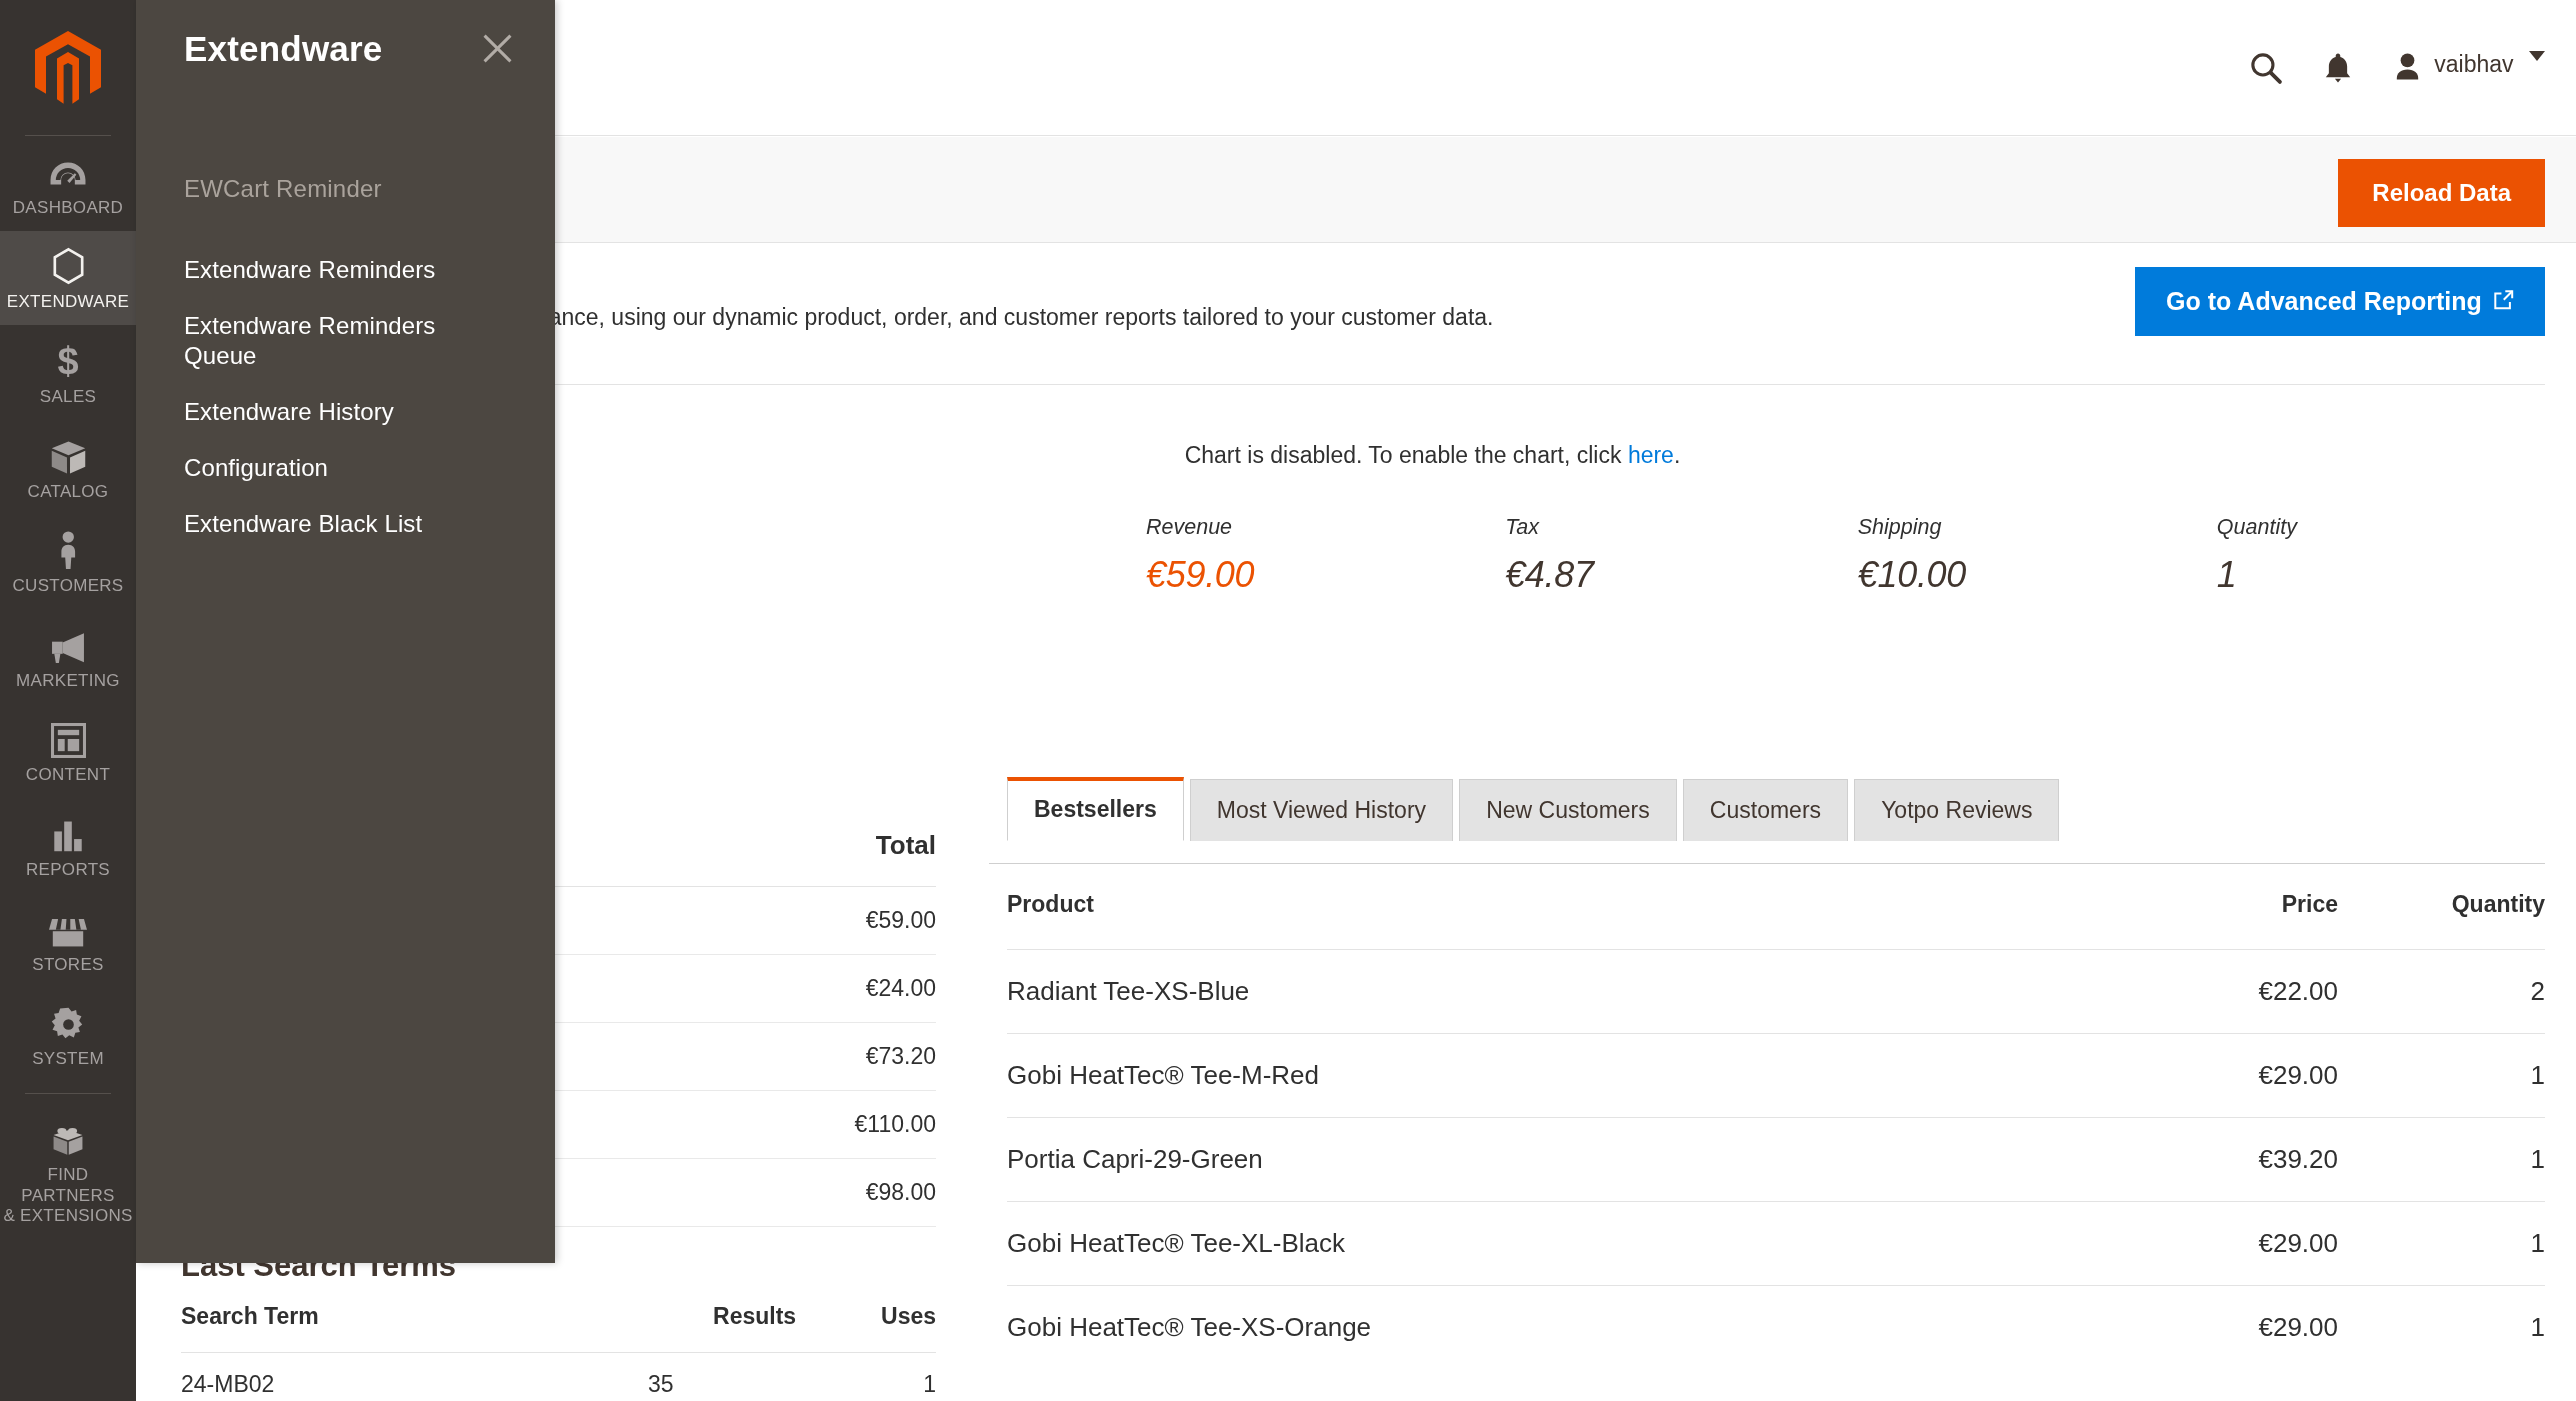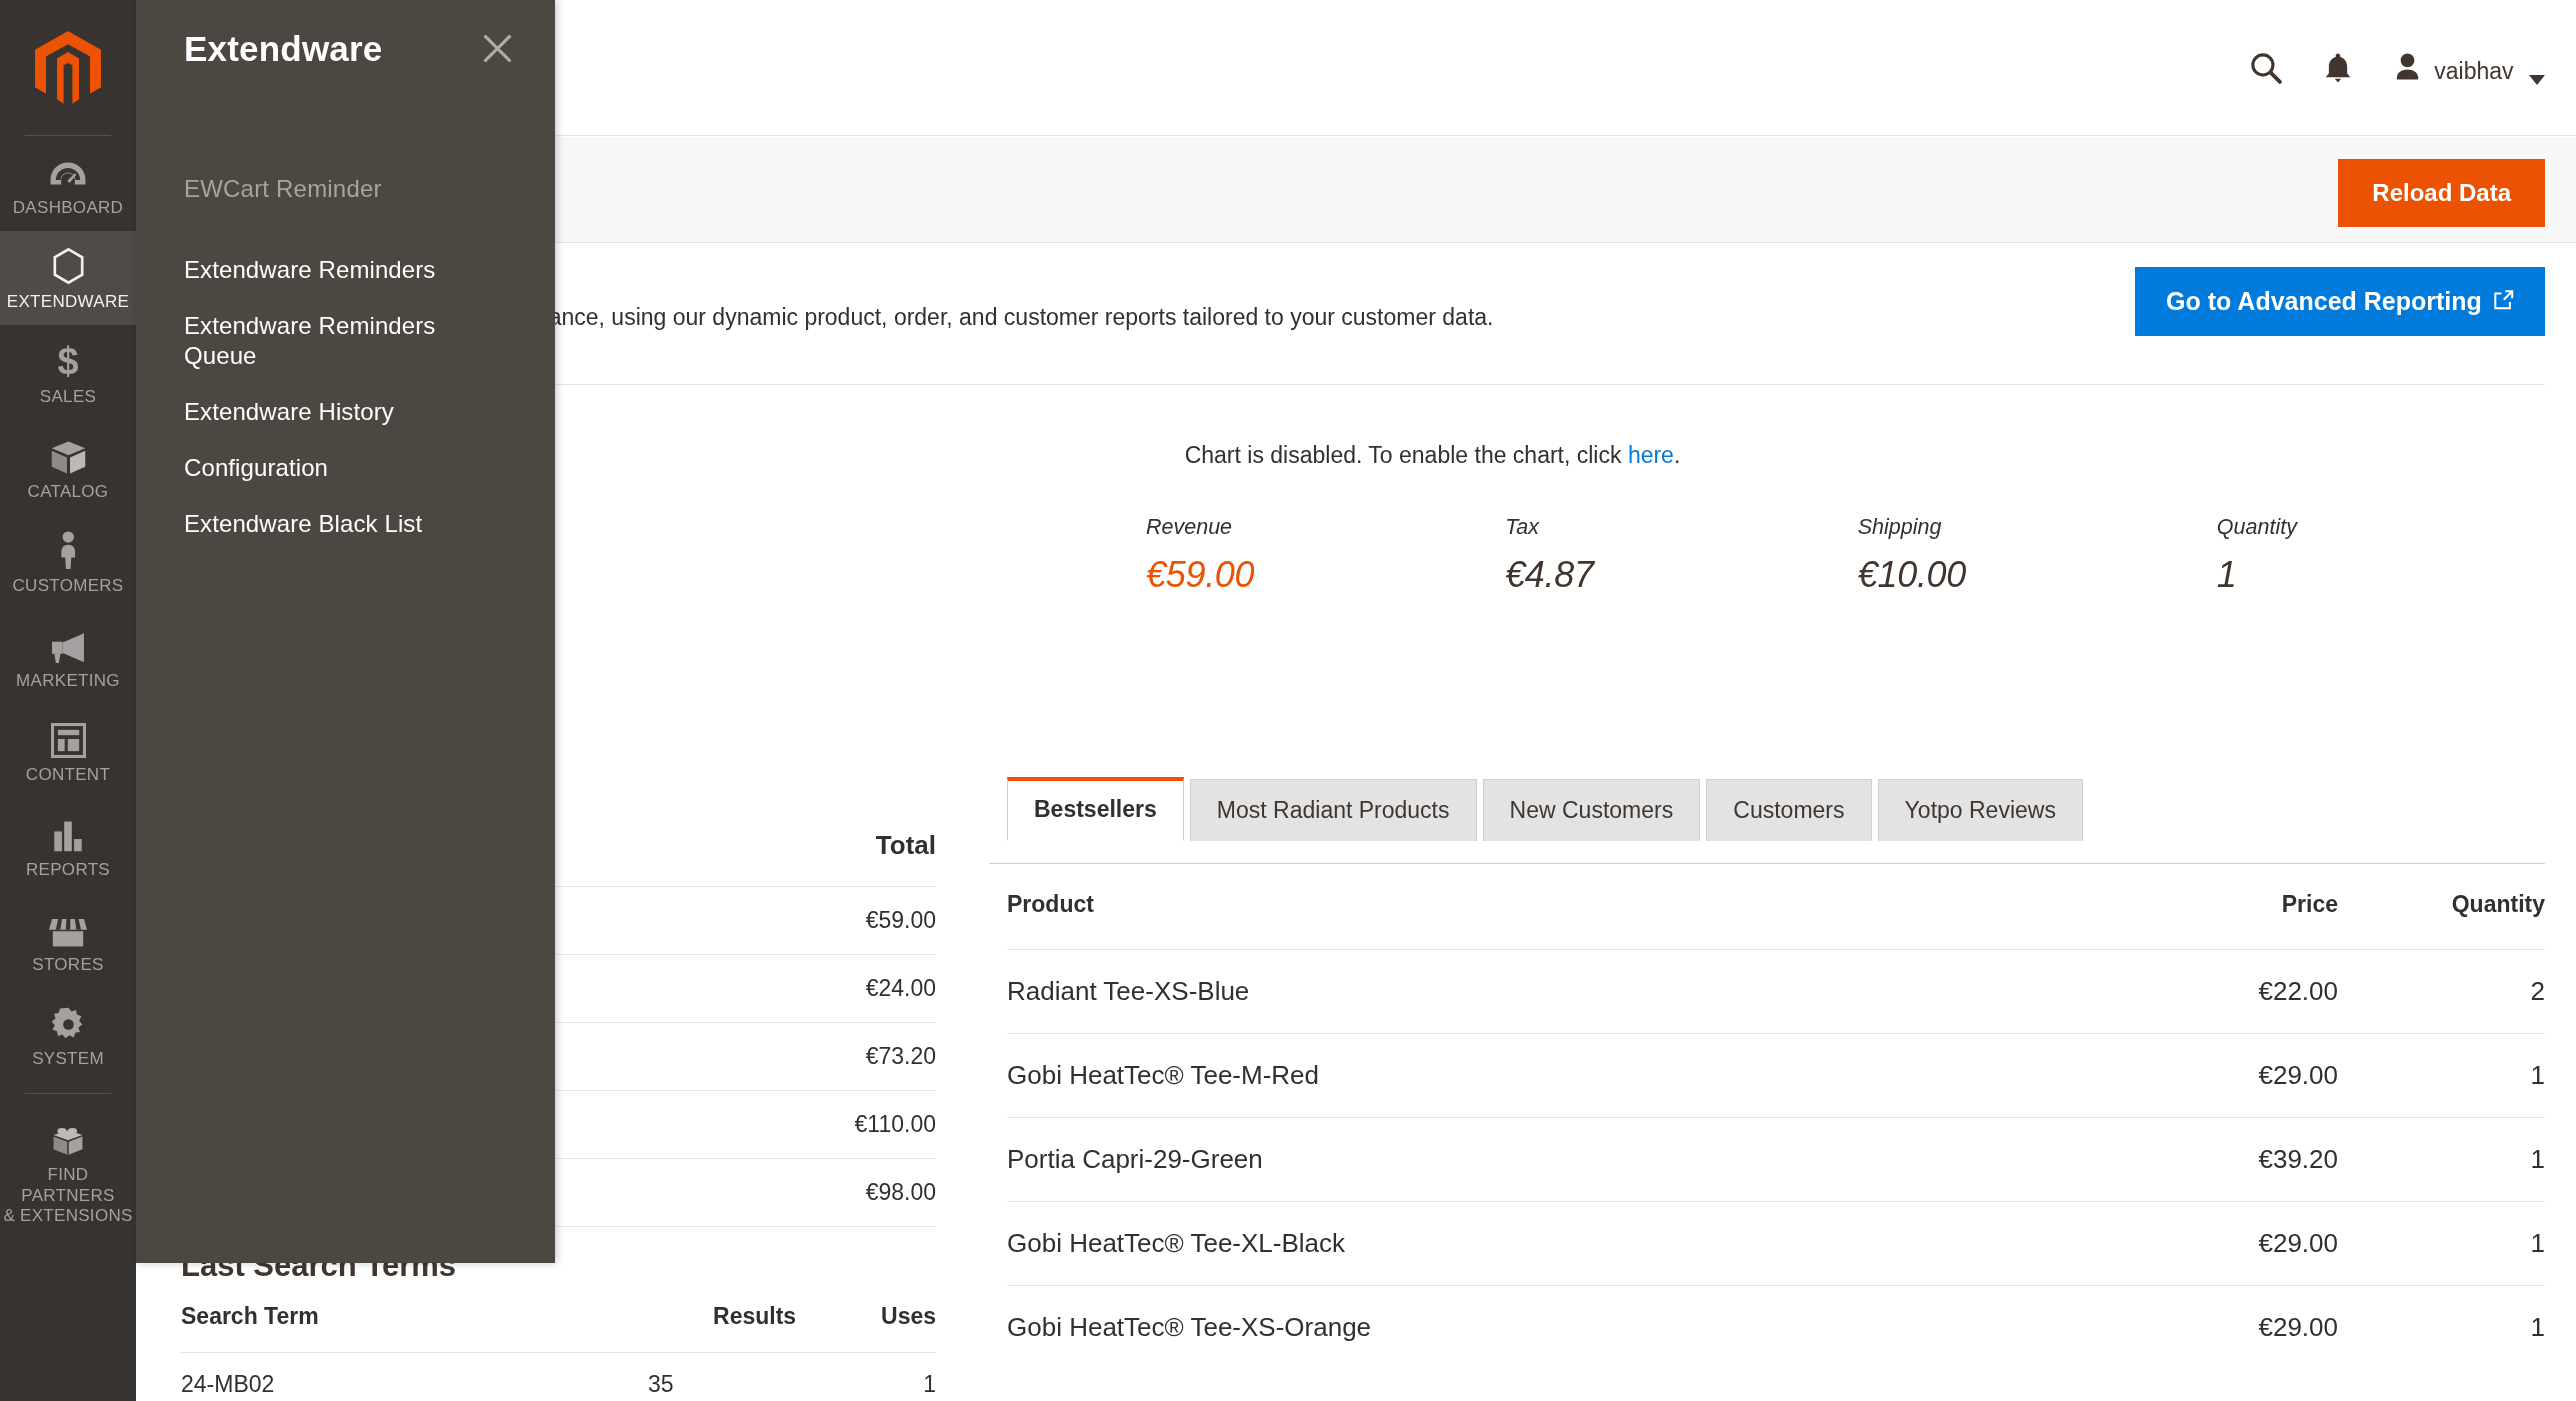--- a/index.html
+++ b/index.html
@@ -67,21 +67,21 @@
   
   .header{
     position:absolute; left:136px; top:0; right:0; height:136px;
     background:#ffffff; border-bottom:0.8px solid #e3e3e3;
   }
   .header-right{
     position:absolute; right:31px; top:0; height:136px;
     display:flex; align-items:center; gap:41px;
   }
   .hdr-ico{ cursor:pointer; display:flex; align-items:center; }
-  .hdr-user{ display:flex; align-items:flex-end; gap:12.3px; cursor:pointer; }
+  .hdr-user{ display:flex; align-items:flex-start; gap:12.3px; cursor:pointer; }
   .hdr-user-name{ font-size:23px; color:#41362f; }
   .caret{ width:0;height:0;border-left:8.4px solid transparent;border-right:8.4px solid transparent;border-top:10px solid #41362f; margin-left:3.1px;}
 
   
   .titlebar{
     position:absolute; left:136px; top:137px; right:0; height:106px;
     background:#f8f8f8; border-bottom:0.8px solid #e3e3e3;
   }
   .reload-btn{
     position:absolute; right:31px; top:21.5px;
@@ -396,21 +396,21 @@
       </div>
       <div class="kpi">
         <div class="kpi-label">Quantity</div>
         <div class="kpi-value">1</div>
       </div>
     </div>
   </div>
 
   <div class="tabs">
     <div class="tab active">Bestsellers</div>
-    <div class="tab">Most Radiant Products</div>
+    <div class="tab">Most Viewed History</div>
     <div class="tab">New Customers</div>
     <div class="tab">Customers</div>
     <div class="tab">Yotpo Reviews</div>
   </div>
   <div class="tabs-rule"></div>
 
   <table class="bs-table">
     <thead>
       <tr>
         <th>Product</th>

